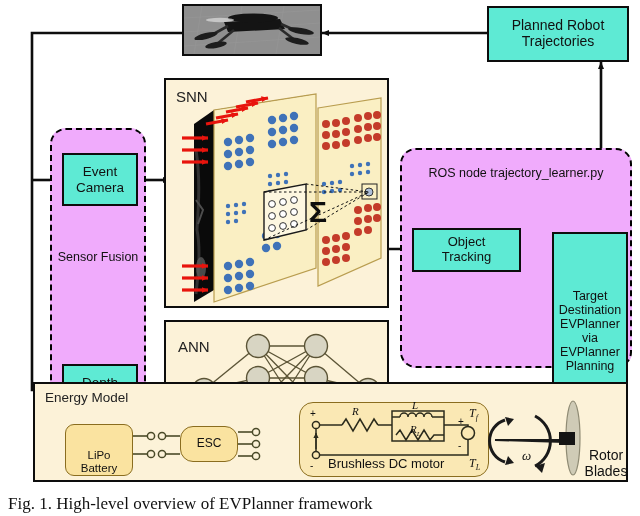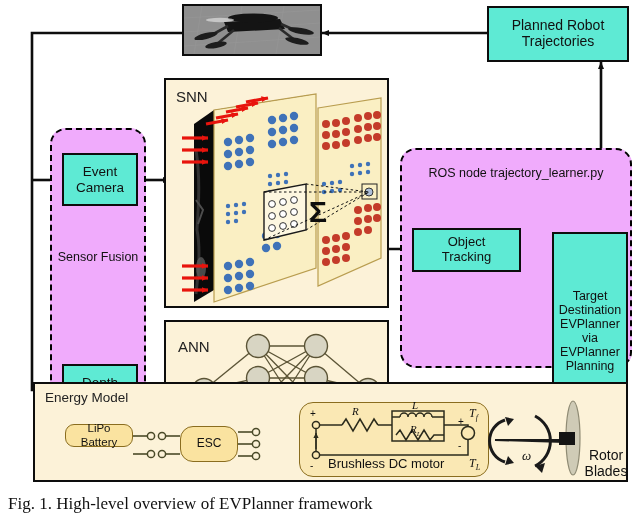--- a/index.html
+++ b/index.html
@@ -371,21 +371,21 @@
     <span>Destination</span>
     <span>EVPlanner</span>
     <span>via</span>
     <span>EVPlanner</span>
     <span>Planning</span>
   </div>
 
   <div class="creampanel" style="left:33px;top:382px;width:595px;height:100px;">
     <div class="panellabel" style="left:10px;top:6px;font-size:13.5px;">Energy Model</div>
 
-    <div class="roundbox" style="left:30px;top:40px;width:68px;height:23px;">
+    <div class="roundbox" style="left:30px;top:40px;width:68px;height:52px;justify-content:flex-end;">
       <span>LiPo</span>
       <span>Battery</span>
     </div>
 
     <div class="roundbox" style="left:145px;top:42px;width:58px;height:36px;font-size:12px;border-radius:13px;">
       <span>ESC</span>
     </div>
 
     <svg width="595" height="100" viewBox="0 0 595 100" style="position:absolute;left:0;top:0;">
       <g stroke="#4a4a28" stroke-width="1.6" fill="none">

